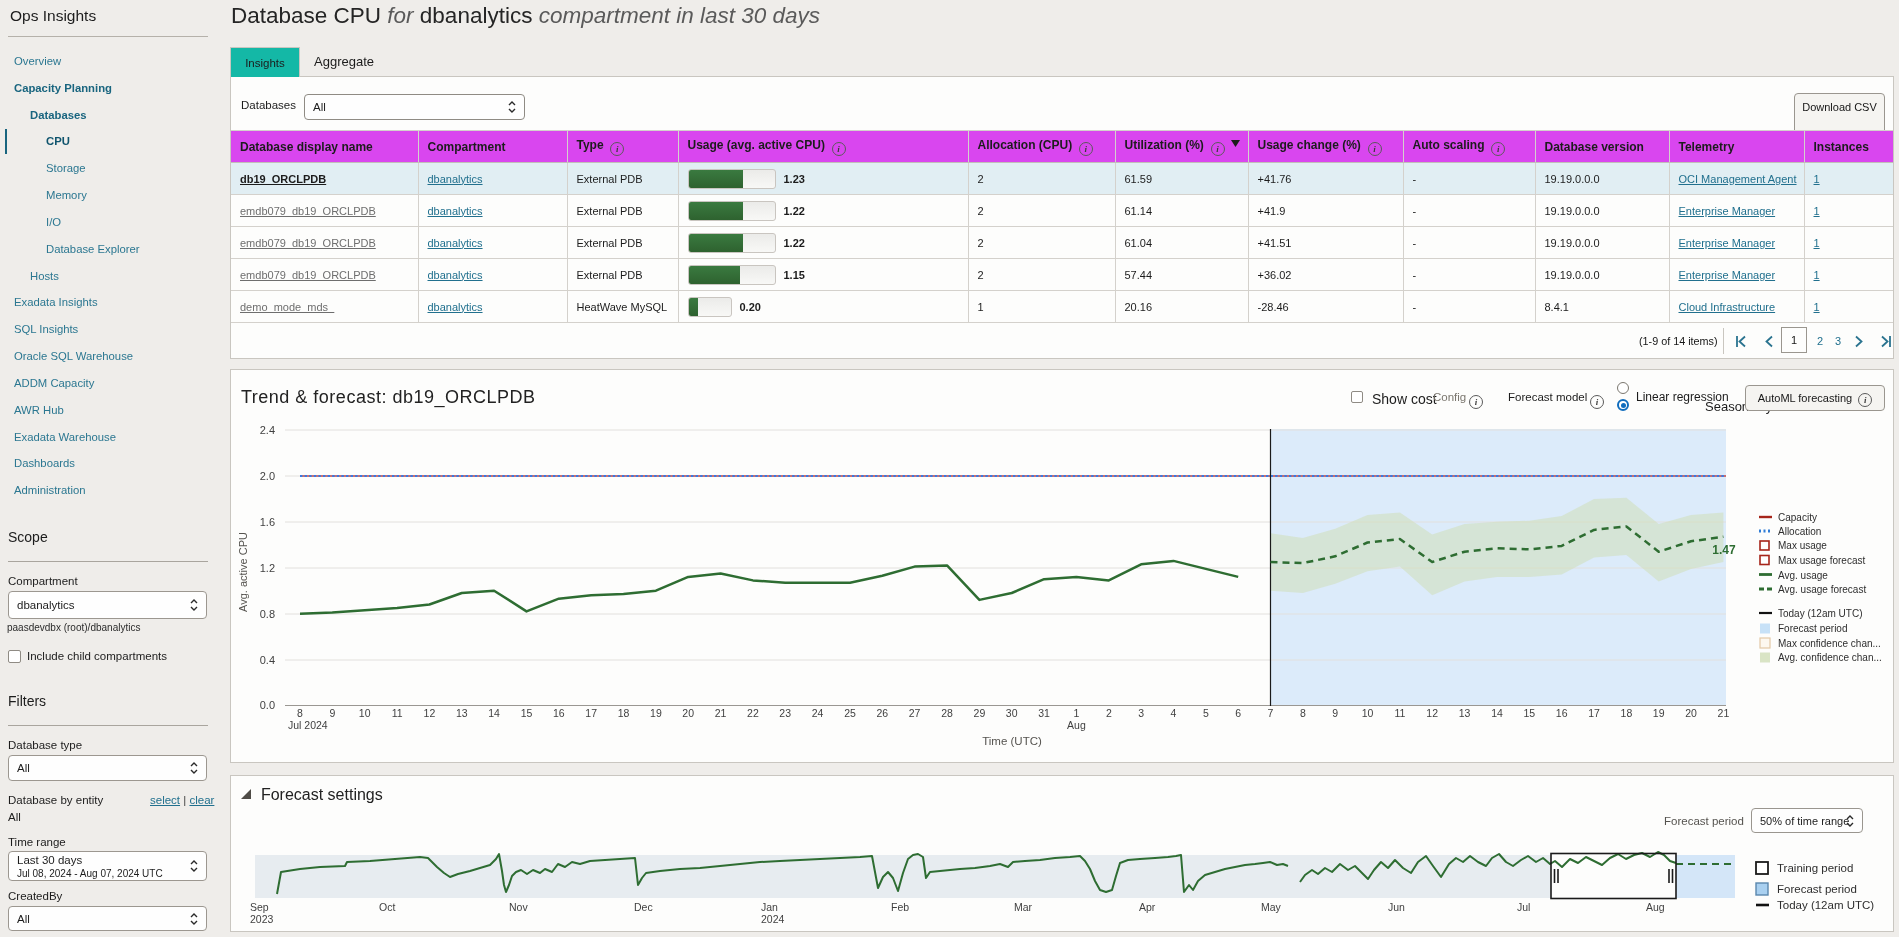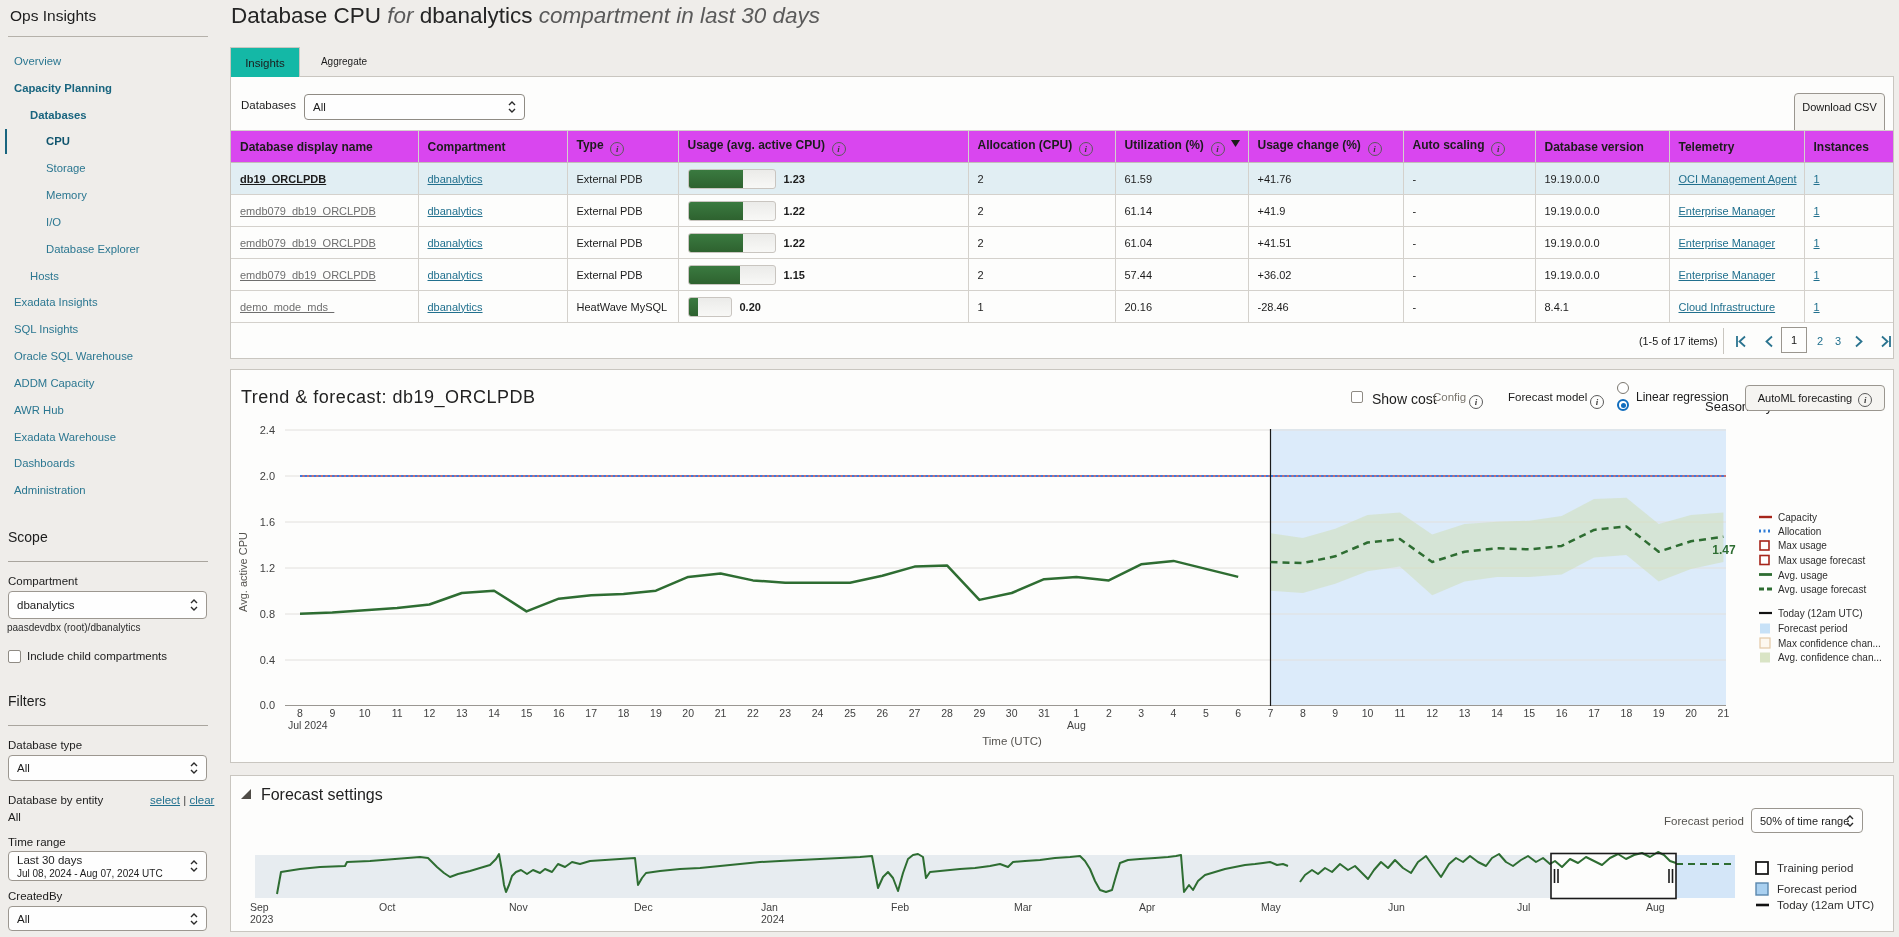--- a/index.html
+++ b/index.html
@@ -86,21 +86,21 @@
     <span class="txt">All</span>
     <svg class="chev" viewBox="0 0 8 13">
         <path d="M1 4.6 L4 1.6 L7 4.6" fill="none" stroke="#2a2a2a" stroke-width="1.4"></path>
         <path d="M1 8.4 L4 11.4 L7 8.4" fill="none" stroke="#2a2a2a" stroke-width="1.4"></path>
       </svg>
   </div>
 </div>
 
 <div class="abs" style="left:231px;top:3px;font-size:22.5px;color:#252525;white-space:nowrap;">Database CPU <i style="color:#5a5a5a;">for</i> dbanalytics <i style="color:#5a5a5a;">compartment in last 30 days</i></div>
 <div class="abs" style="left:230px;top:47px;width:70px;height:30px;background:#14b8a6;border:1px solid #c9c6c0;border-bottom:none;z-index:3;text-align:center;font-size:11.5px;line-height:30px;">Insights</div>
-<div class="abs" style="left:300px;top:47px;width:88px;height:30px;text-align:center;font-size:10px;line-height:30px;color:#1c1c1c;">Aggregate</div>
+<div class="abs" style="left:300px;top:47px;width:88px;height:30px;text-align:center;font-size:13px;line-height:30px;color:#1c1c1c;">Aggregate</div>
 
 <div class="card" style="left:230px;top:76px;width:1664px;height:283px;z-index:2;">
 
   <div class="lbl" style="left:10px;top:22px;">Databases</div>
   <div class="selbox" style="left:73px;top:17px;width:221px;height:26px;border-color:#8f8b84;">
     <span class="txt">All</span>
     <svg class="chev" viewBox="0 0 8 13">
         <path d="M1 4.6 L4 1.6 L7 4.6" fill="none" stroke="#2a2a2a" stroke-width="1.4"></path>
         <path d="M1 8.4 L4 11.4 L7 8.4" fill="none" stroke="#2a2a2a" stroke-width="1.4"></path>
       </svg>
@@ -214,21 +214,21 @@
             <td>-28.46</td>
             <td>-</td>
             <td>8.4.1</td>
       <td><a href="#">Cloud Infrastructure</a></td>
             <td><a href="#">1</a></td>
     </tr>
   </tbody>
       </table>
     </div>
 
-  <div class="abs" style="left:1408px;top:258px;font-size:10.8px;color:#161616;">(1-5 of 17 items)</div>
+  <div class="abs" style="left:1408px;top:258px;font-size:10.8px;color:#161616;">(1-9 of 14 items)</div>
   <div class="abs" style="left:1492px;top:251px;width:1px;height:26px;background:#c9c6c0;"></div>
   <svg class="abs" style="left:1504px;top:258px;" width="13" height="13" viewBox="0 0 13 13">
       <line x1="2" y1="1" x2="2" y2="12" stroke="#2a738f" stroke-width="1.8"></line>
       <path d="M10 1.5 L4.5 6.5 L10 11.5" fill="none" stroke="#2a738f" stroke-width="1.8"></path>
     </svg>
   <svg class="abs" style="left:1533px;top:258px;" width="10" height="13" viewBox="0 0 10 13">
       <path d="M8 1.5 L2.5 6.5 L8 11.5" fill="none" stroke="#2a738f" stroke-width="1.8"></path>
     </svg>
   <div class="abs" style="left:1550px;top:250px;width:26px;height:26px;border:1px solid #9a968f;text-align:center;line-height:25px;font-size:11px;color:#161616;">1</div>
   <div class="abs" style="left:1586px;top:258px;font-size:11px;color:#21708e;">2</div>

